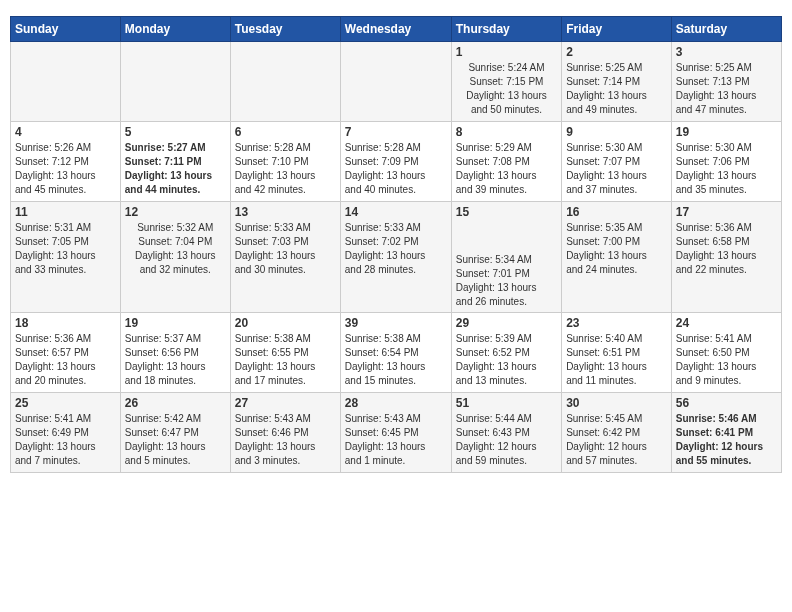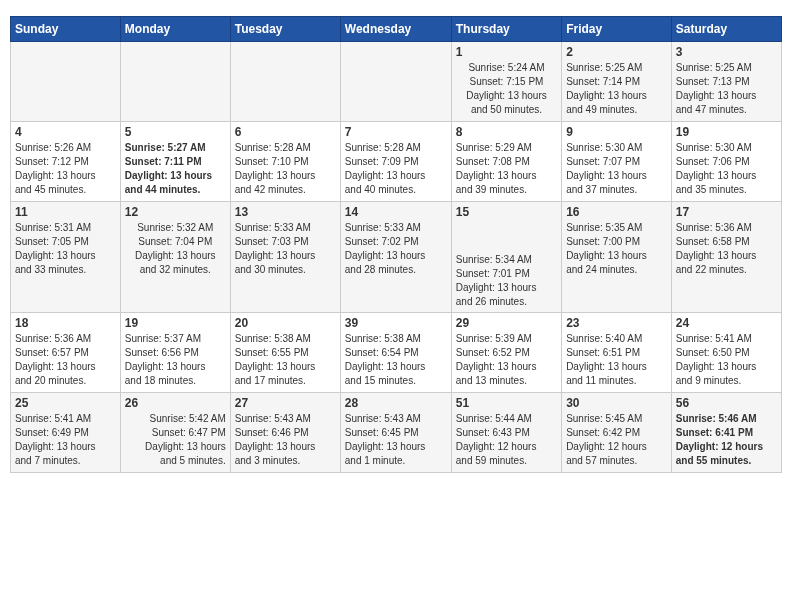--- a/index.html
+++ b/index.html
@@ -283,21 +283,21 @@
       <tr>
         <td>
           <span class="day-num">25</span>
           <div class="day-info" style="white-space: pre-line;">Sunrise: 5:41 AM
 Sunset: 6:49 PM
 Daylight: 13 hours
 and 7 minutes.</div>
         </td>
         <td>
           <span class="day-num">26</span>
-          <div class="day-info" style="white-space: pre-line; text-align: right;">Sunrise: 5:42 AM
+          <div class="day-info" style="white-space: pre-line;">Sunrise: 5:42 AM
 Sunset: 6:47 PM
 Daylight: 13 hours
 and 5 minutes.</div>
         </td>
         <td>
           <span class="day-num">27</span>
           <div class="day-info" style="white-space: pre-line;">Sunrise: 5:43 AM
 Sunset: 6:46 PM
 Daylight: 13 hours
 and 3 minutes.</div>

